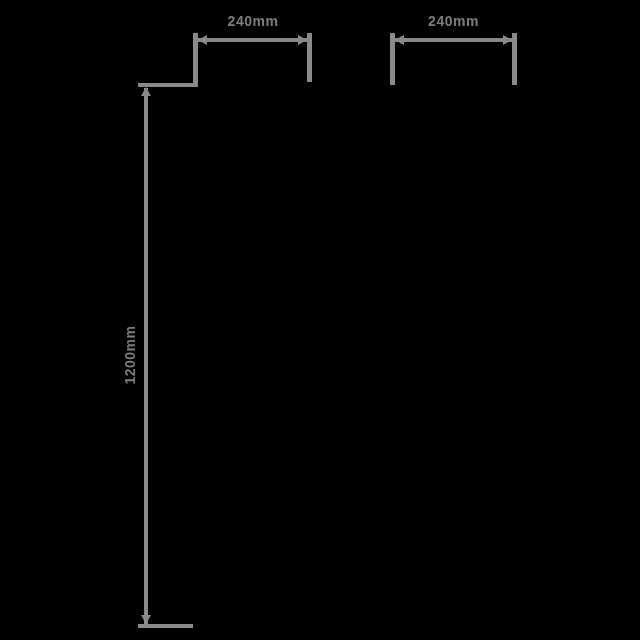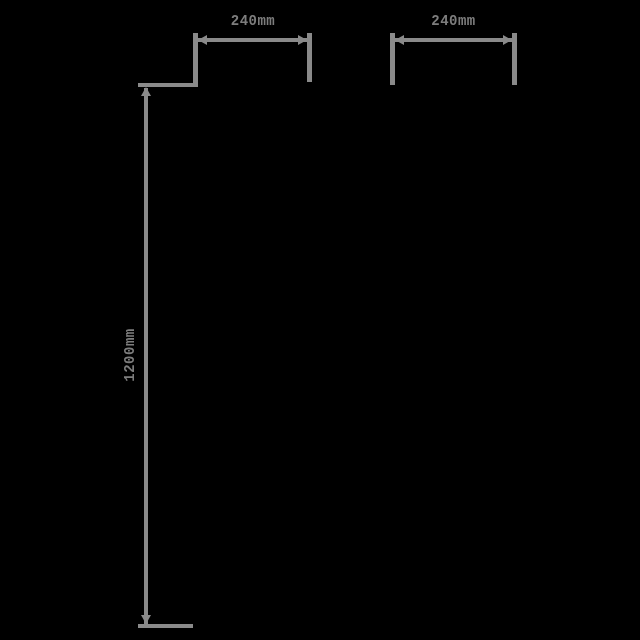--- a/index.html
+++ b/index.html
@@ -6,21 +6,21 @@
     margin: 0;
     padding: 0;
     background: #000000;
   }
   #canvas {
     position: relative;
     width: 640px;
     height: 640px;
     background: #000000;
     overflow: hidden;
-    font-family: Liberation Mono, monospace;
+    font-family: Liberation Sans, sans-serif;
   }
   .line {
     position: absolute;
     background: #8a8a8a;
   }
   .dim-label {
     position: absolute;
     color: #7d7d7d;
     font-size: 14px;
     font-weight: 700;

